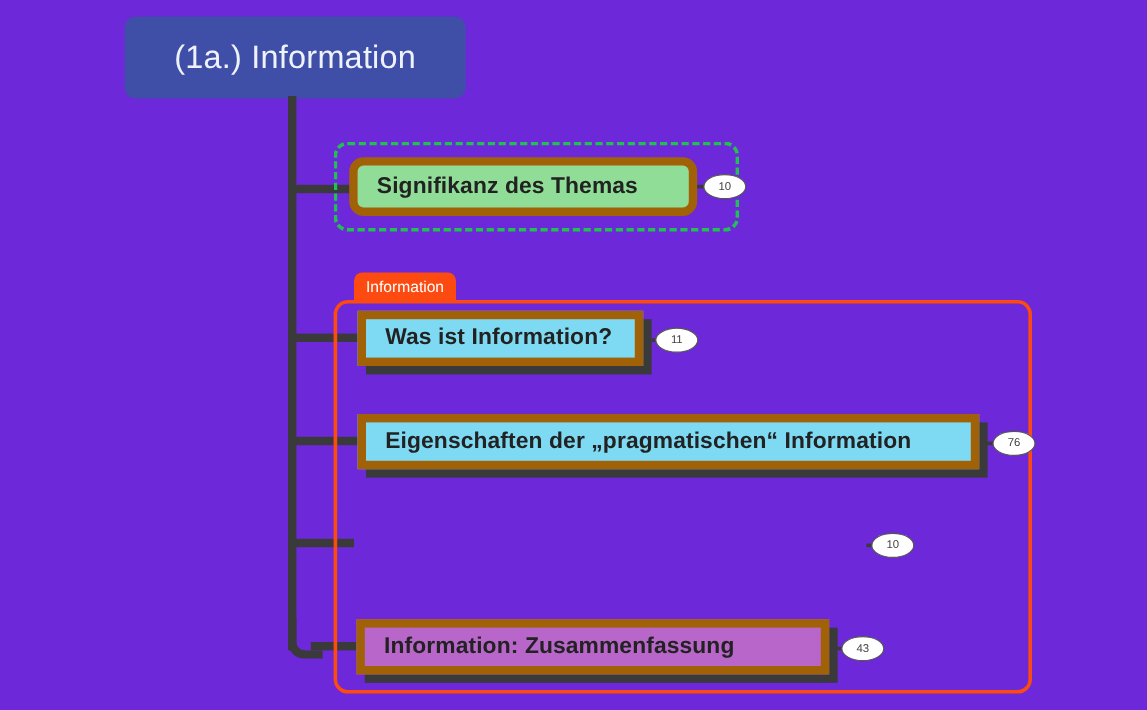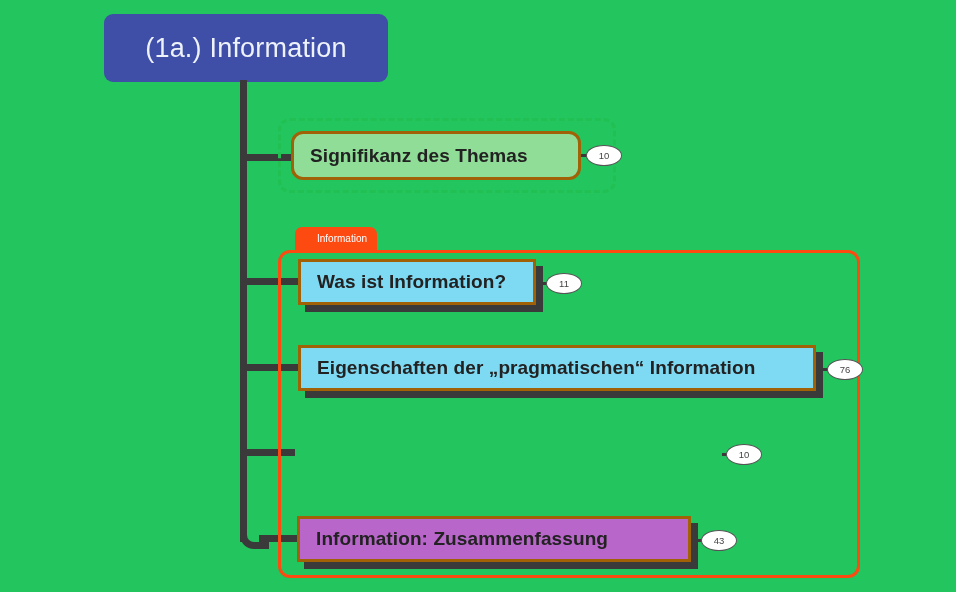--- a/index.html
+++ b/index.html
@@ -7,21 +7,21 @@
     padding: 0;
     background: #ffffff;
   }
   body {
     font-family: "Liberation Sans", sans-serif;
   }
   #canvas {
     position: relative;
     width: 956px;
     height: 592px;
-    background: #22c55e;
+    background: #6d28d9;
     overflow: hidden;
   }
 
   
   .root-node {
     position: absolute;
     left: 104px;
     top: 14px;
     width: 284px;
     height: 68px;
@@ -55,21 +55,21 @@
     border-left: 7px solid #3a3a3a;
     border-bottom: 7px solid #3a3a3a;
     border-bottom-left-radius: 14px;
     background: transparent;
   }
 
   
   .topic {
     position: absolute;
     box-sizing: border-box;
-    border: 3px solid #a16207;
+    border: 7px solid #a16207;
     display: flex;
     align-items: center;
     padding-left: 16px;
     padding-right: 16px;
   }
   .topic-label {
     font-size: 19px;
     font-weight: bold;
     color: #222222;
     white-space: nowrap;
@@ -121,22 +121,22 @@
     box-sizing: border-box;
     border: 3px solid #fc4a11;
     border-radius: 12px;
     background: transparent;
   }
   .group-tab {
     position: absolute;
     background: #fc4a11;
     border-radius: 7px 7px 0 0;
     color: #ffffff;
-    font-size: 10px;
-    padding: 4px 10px 4px 22px;
+    font-size: 13px;
+    padding: 4px 10px 4px 10px;
     line-height: 16px;
     white-space: nowrap;
   }
 </style>
 </head>
 <body>
 
 <div id="canvas">
 
   <div class="root-node">

